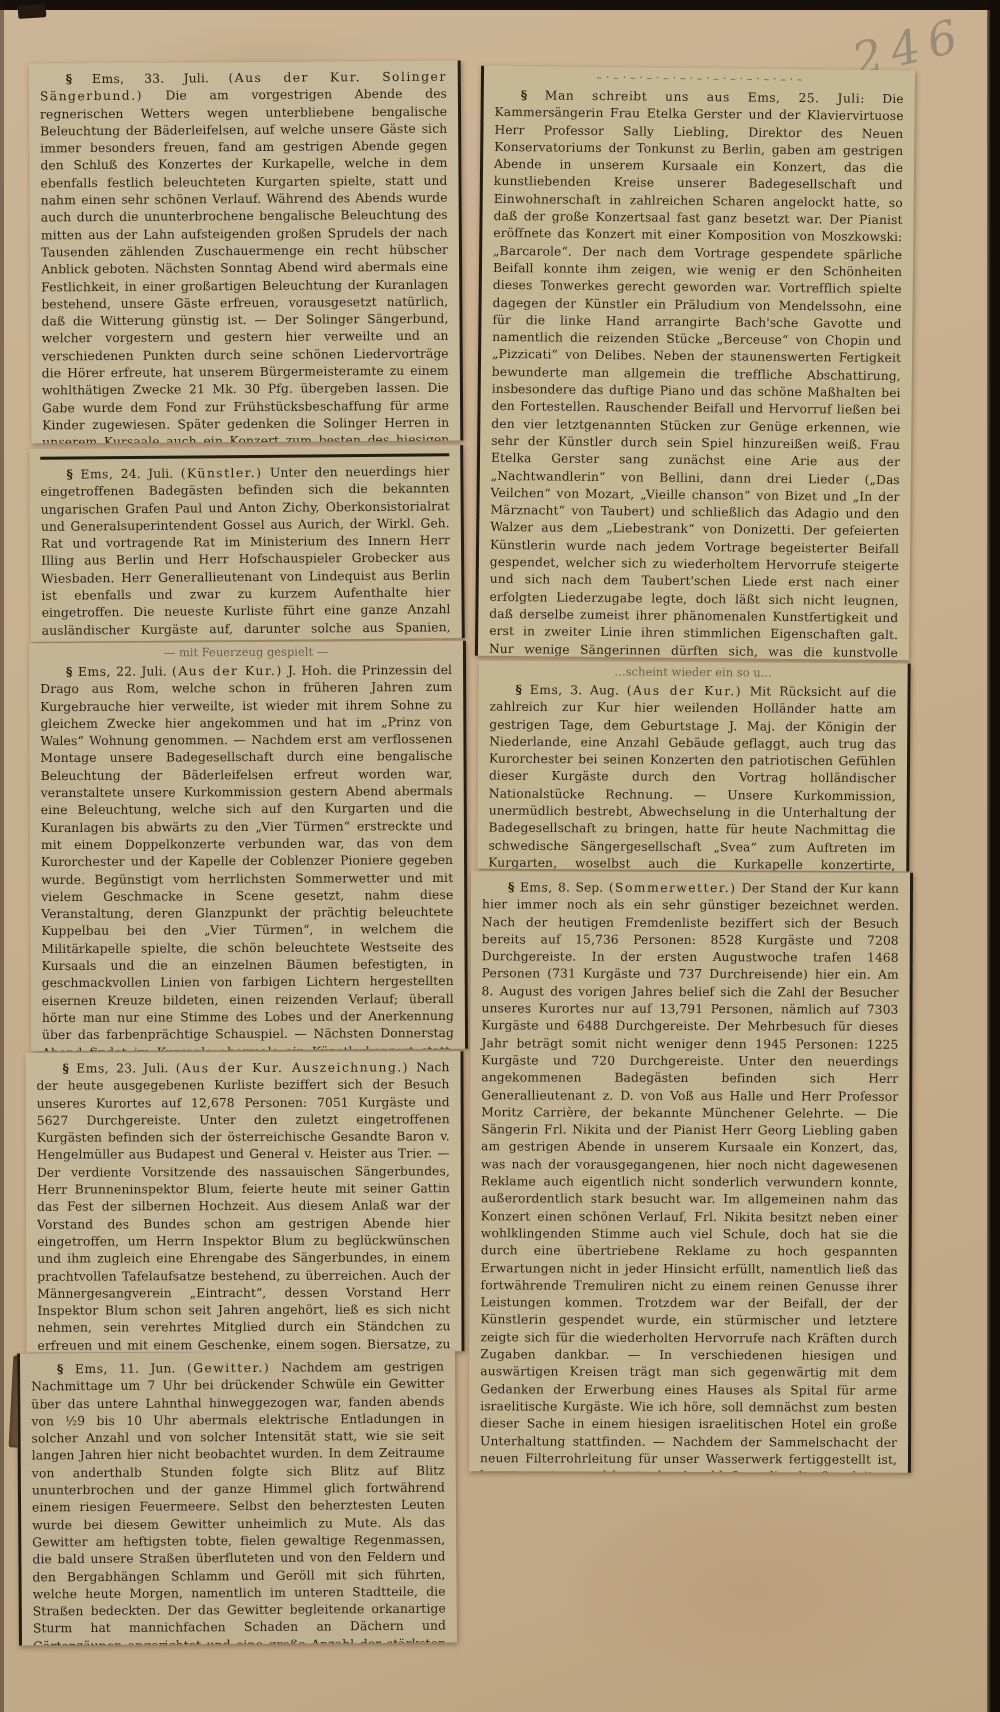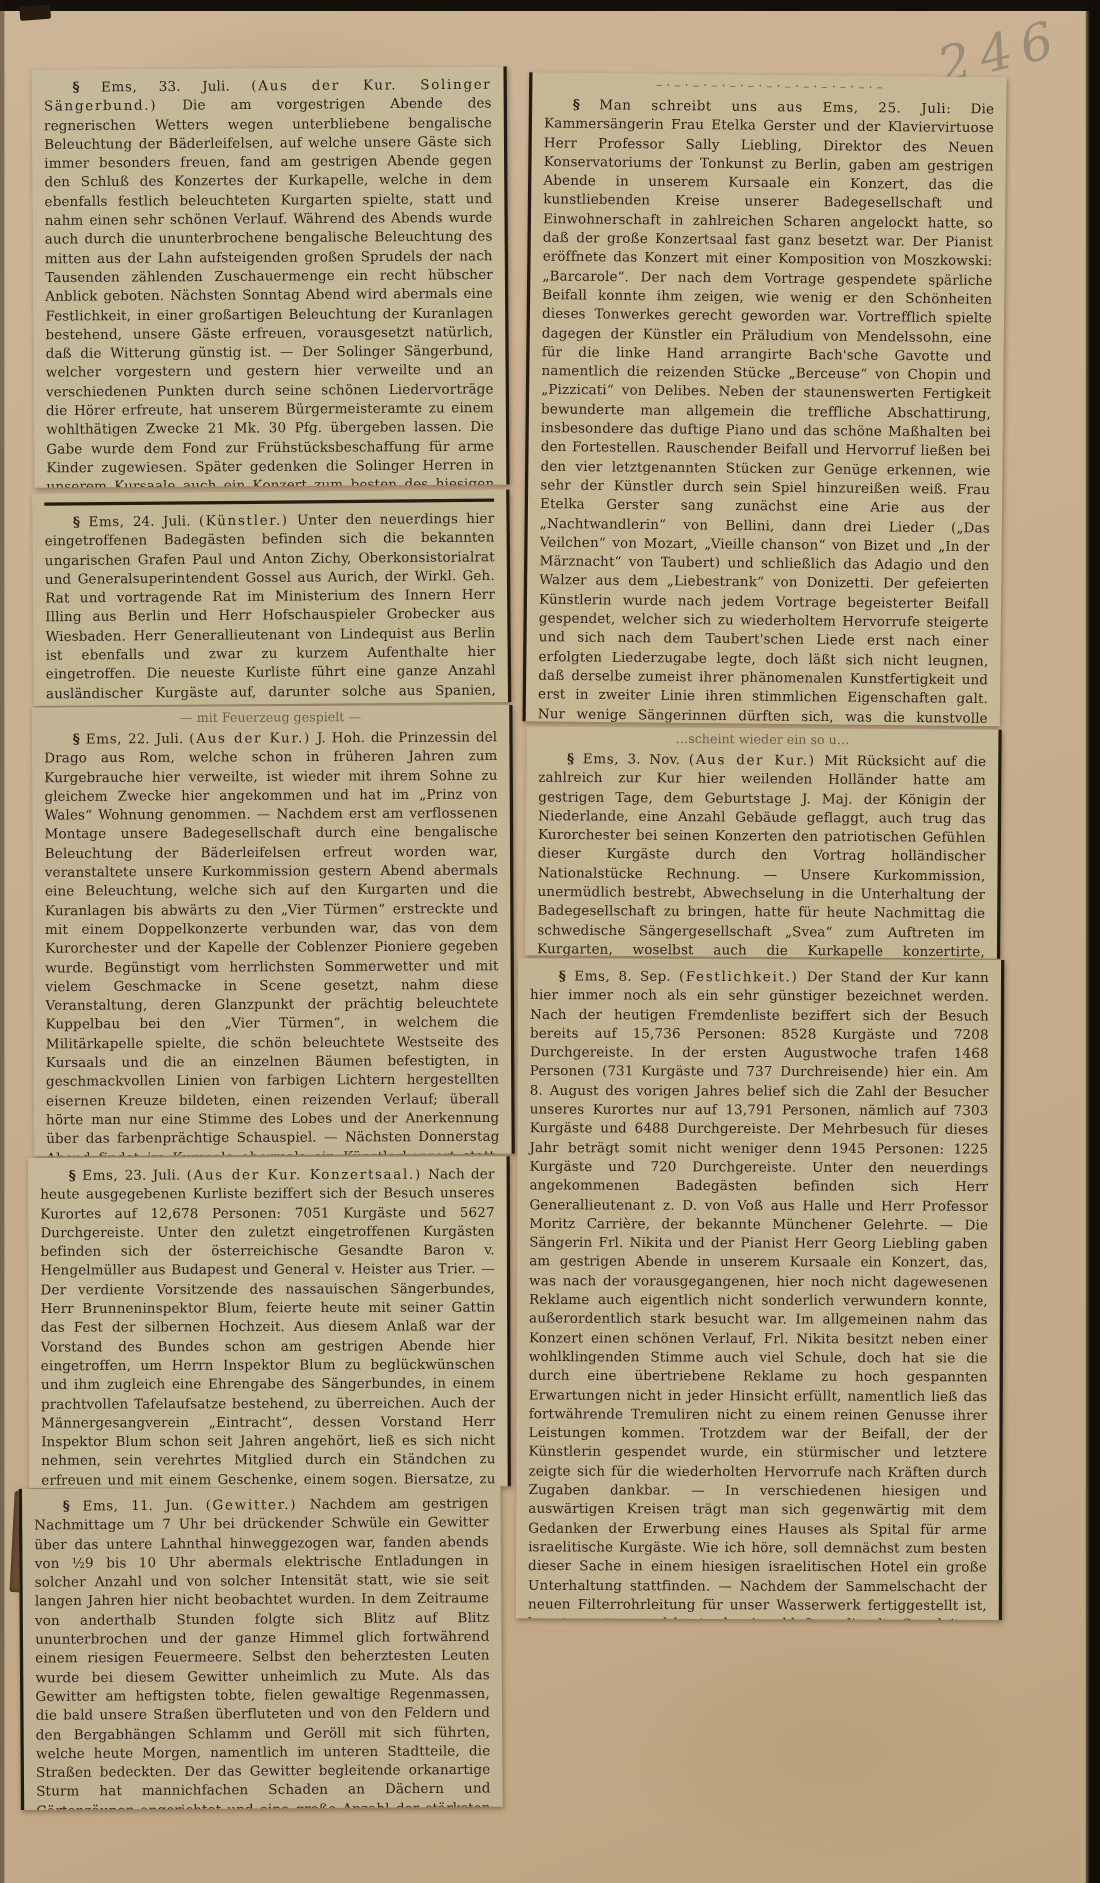--- a/index.html
+++ b/index.html
@@ -94,21 +94,21 @@
     <span>J. Hoh. die Prinzessin del Drago aus Rom, welche schon in früheren Jahren zum Kurgebrauche hier verweilte, ist wieder mit ihrem Sohne zu gleichem Zwecke hier angekommen und hat im „Prinz von Wales“ Wohnung genommen. — Nachdem erst am verflossenen Montage unsere Badegesellschaft durch eine bengalische Beleuchtung der Bäderleifelsen erfreut worden war, veranstaltete unsere Kurkommission gestern Abend abermals eine Beleuchtung, welche sich auf den Kurgarten und die Kuranlagen bis abwärts zu den „Vier Türmen“ erstreckte und mit einem Doppelkonzerte verbunden war, das von dem Kurorchester und der Kapelle der Coblenzer Pioniere gegeben wurde. Begünstigt vom herrlichsten Sommerwetter und mit vielem Geschmacke in Scene gesetzt, nahm diese Veranstaltung, deren Glanzpunkt der prächtig beleuchtete Kuppelbau bei den „Vier Türmen“, in welchem die Militärkapelle spielte, die schön beleuchtete Westseite des Kursaals und die an einzelnen Bäumen befestigten, in geschmackvollen Linien von farbigen Lichtern hergestellten eisernen Kreuze bildeten, einen reizenden Verlauf; überall hörte man nur eine Stimme des Lobes und der Anerkennung über das farbenprächtige Schauspiel. — Nächsten Donnerstag Abend findet im Kursaale abermals ein Künstlerkonzert statt, für welches das Programm die ausgezeichnete Pianistin Frl. Martha Remmert, hierorts schon seit Jahren bekannt, und die Opernsängerin Frl. Hecht aus Weimar als Mitwirkende nennt.</span>
   </p>
 
 </article>
 
 <article class="clipping c4 edge-r">
   <p class="txt">
     <span class="pfx">§</span>
     <span class="dl">Ems,</span>
     <span>23. Juli.</span>
-    <span class="hd">(Aus der Kur. Konzertsaal.)</span>
+    <span class="hd">(Aus der Kur. Auszeichnung.)</span>
     <span>Nach der heute ausgegebenen Kurliste beziffert sich der Besuch unseres Kurortes auf 12,678 Personen: 7051 Kurgäste und 5627 Durchgereiste. Unter den zuletzt eingetroffenen Kurgästen befinden sich der österreichische Gesandte Baron v. Hengelmüller aus Budapest und General v. Heister aus Trier. — Der verdiente Vorsitzende des nassauischen Sängerbundes, Herr Brunneninspektor Blum, feierte heute mit seiner Gattin das Fest der silbernen Hochzeit. Aus diesem Anlaß war der Vorstand des Bundes schon am gestrigen Abende hier eingetroffen, um Herrn Inspektor Blum zu beglückwünschen und ihm zugleich eine Ehrengabe des Sängerbundes, in einem prachtvollen Tafelaufsatze bestehend, zu überreichen. Auch der Männergesangverein „Eintracht“, dessen Vorstand Herr Inspektor Blum schon seit Jahren angehört, ließ es sich nicht nehmen, sein verehrtes Mitglied durch ein Ständchen zu erfreuen und mit einem Geschenke, einem sogen. Biersatze, zu überraschen.</span>
   </p>
 
 </article>
 
 <article class="clipping c5 edge-l">
   <p class="txt">
     <span class="pfx">§</span>
     <span class="dl">Ems,</span>
     <span>11. Jun.</span>
@@ -126,28 +126,28 @@
     <span>Die Kammersängerin Frau Etelka Gerster und der Klaviervirtuose Herr Professor Sally Liebling, Direktor des Neuen Konservatoriums der Tonkunst zu Berlin, gaben am gestrigen Abende in unserem Kursaale ein Konzert, das die kunstliebenden Kreise unserer Badegesellschaft und Einwohnerschaft in zahlreichen Scharen angelockt hatte, so daß der große Konzertsaal fast ganz besetzt war. Der Pianist eröffnete das Konzert mit einer Komposition von Moszkowski: „Barcarole“. Der nach dem Vortrage gespendete spärliche Beifall konnte ihm zeigen, wie wenig er den Schönheiten dieses Tonwerkes gerecht geworden war. Vortrefflich spielte dagegen der Künstler ein Präludium von Mendelssohn, eine für die linke Hand arrangirte Bach'sche Gavotte und namentlich die reizenden Stücke „Berceuse“ von Chopin und „Pizzicati“ von Delibes. Neben der staunenswerten Fertigkeit bewunderte man allgemein die treffliche Abschattirung, insbesondere das duftige Piano und das schöne Maßhalten bei den Fortestellen. Rauschender Beifall und Hervorruf ließen bei den vier letztgenannten Stücken zur Genüge erkennen, wie sehr der Künstler durch sein Spiel hinzureißen weiß. Frau Etelka Gerster sang zunächst eine Arie aus der „Nachtwandlerin“ von Bellini, dann drei Lieder („Das Veilchen“ von Mozart, „Vieille chanson“ von Bizet und „In der Märznacht“ von Taubert) und schließlich das Adagio und den Walzer aus dem „Liebestrank“ von Donizetti. Der gefeierten Künstlerin wurde nach jedem Vortrage begeisterter Beifall gespendet, welcher sich zu wiederholtem Hervorrufe steigerte und sich nach dem Taubert'schen Liede erst nach einer erfolgten Liederzugabe legte, doch läßt sich nicht leugnen, daß derselbe zumeist ihrer phänomenalen Kunstfertigkeit und erst in zweiter Linie ihren stimmlichen Eigenschaften galt. Nur wenige Sängerinnen dürften sich, was die kunstvolle Ausführung der Triller und Läufe, überhaupt die vollendete Gesangstechnik anbelangt, mit Frau Etelka Gerster messen können, ihre Vorträge gewähren daher immer ein Kunstgenuß ersten Ranges.</span>
   </p>
 
 </article>
 
 <article class="clipping r2 edge-r">
   <div class="frag frag-top">…scheint wieder ein so u…</div>
   <p class="txt">
     <span class="pfx">§</span>
     <span class="dl">Ems,</span>
-    <span>3. Nov.</span>
+    <span>3. Aug.</span>
     <span class="hd">(Aus der Kur.)</span>
     <span>Mit Rücksicht auf die zahlreich zur Kur hier weilenden Holländer hatte am gestrigen Tage, dem Geburtstage J. Maj. der Königin der Niederlande, eine Anzahl Gebäude geflaggt, auch trug das Kurorchester bei seinen Konzerten den patriotischen Gefühlen dieser Kurgäste durch den Vortrag holländischer Nationalstücke Rechnung. — Unsere Kurkommission, unermüdlich bestrebt, Abwechselung in die Unterhaltung der Badegesellschaft zu bringen, hatte für heute Nachmittag die schwedische Sängergesellschaft „Svea“ zum Auftreten im Kurgarten, woselbst auch die Kurkapelle konzertirte, gewonnen. Wie natürlich war dieses Doppelkonzert sehr stark besucht.</span>
   </p>
 </article>
 
 <article class="clipping r3 edge-r">
   <p class="txt">
     <span class="pfx">§</span>
     <span class="dl">Ems,</span>
     <span>8. Sep.</span>
-    <span class="hd">(Festlichkeit.)</span>
+    <span class="hd">(Sommerwetter.)</span>
     <span>Der Stand der Kur kann hier immer noch als ein sehr günstiger bezeichnet werden. Nach der heutigen Fremdenliste beziffert sich der Besuch bereits auf 15,736 Personen: 8528 Kurgäste und 7208 Durchgereiste. In der ersten Augustwoche trafen 1468 Personen (731 Kurgäste und 737 Durchreisende) hier ein. Am 8. August des vorigen Jahres belief sich die Zahl der Besucher unseres Kurortes nur auf 13,791 Personen, nämlich auf 7303 Kurgäste und 6488 Durchgereiste. Der Mehrbesuch für dieses Jahr beträgt somit nicht weniger denn 1945 Personen: 1225 Kurgäste und 720 Durchgereiste. Unter den neuerdings angekommenen Badegästen befinden sich Herr Generallieutenant z. D. von Voß aus Halle und Herr Professor Moritz Carrière, der bekannte Münchener Gelehrte. — Die Sängerin Frl. Nikita und der Pianist Herr Georg Liebling gaben am gestrigen Abende in unserem Kursaale ein Konzert, das, was nach der vorausgegangenen, hier noch nicht dagewesenen Reklame auch eigentlich nicht sonderlich verwundern konnte, außerordentlich stark besucht war. Im allgemeinen nahm das Konzert einen schönen Verlauf, Frl. Nikita besitzt neben einer wohlklingenden Stimme auch viel Schule, doch hat sie die durch eine übertriebene Reklame zu hoch gespannten Erwartungen nicht in jeder Hinsicht erfüllt, namentlich ließ das fortwährende Tremuliren nicht zu einem reinen Genusse ihrer Leistungen kommen. Trotzdem war der Beifall, der der Künstlerin gespendet wurde, ein stürmischer und letztere zeigte sich für die wiederholten Hervorrufe nach Kräften durch Zugaben dankbar. — In verschiedenen hiesigen und auswärtigen Kreisen trägt man sich gegenwärtig mit dem Gedanken der Erwerbung eines Hauses als Spital für arme israelitische Kurgäste. Wie ich höre, soll demnächst zum besten dieser Sache in einem hiesigen israelitischen Hotel ein große Unterhaltung stattfinden. — Nachdem der Sammelschacht der neuen Filterrohrleitung für unser Wasserwerk fertiggestellt ist, konnte gestern und heute der Anschluß an die alte Saugleitung bewerkstelligt werden. Hoffentlich haben wir jetzt für alle Zeiten gutes Trinkwasser!</span>
   </p>
 
 </article>
 
 </body></html>

